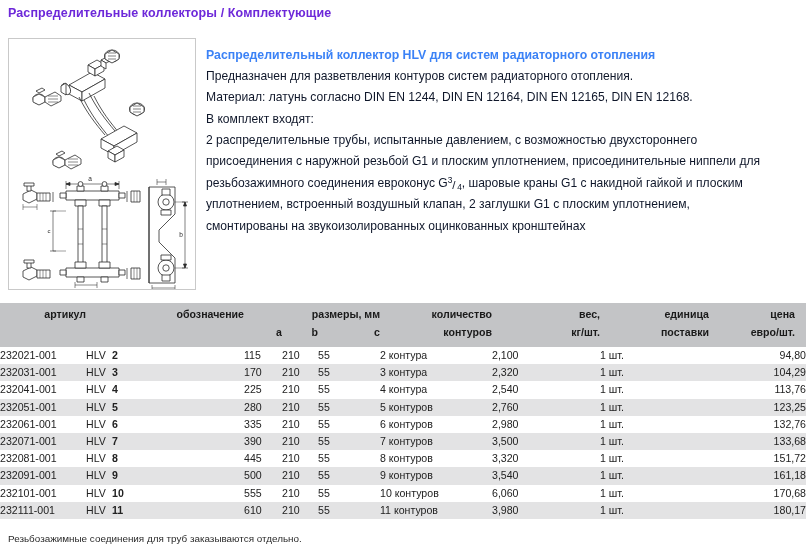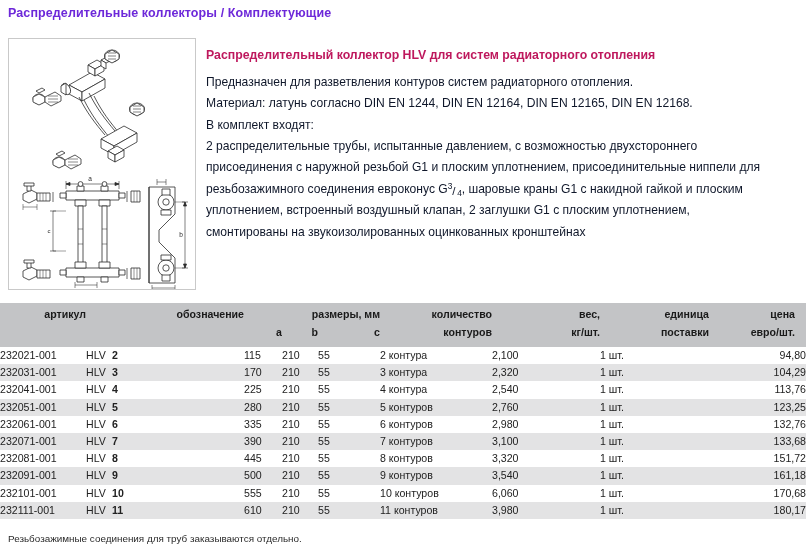--- a/index.html
+++ b/index.html
@@ -45,22 +45,22 @@
   
   #product-info {
     position: absolute;
     left: 206px;
     top: 48px;
     width: 596px;
   }
   #product-title {
     font-size: 12.3px;
     font-weight: bold;
-    color: #be185d;
-    margin: 0 0 9px 0;
+    color: #3b82f6;
+    margin: 0 0 3px 0;
     line-height: 1.2;
     white-space: nowrap;
   }
   .desc-line {
     font-size: 12.1px;
     color: #0f172a;
     line-height: 21.4px;
     white-space: nowrap;
   }
   .frac {
@@ -433,21 +433,21 @@
         <td class="pad-l">1 шт.</td>
         <td class="right">132,76</td>
       </tr>
       <tr class="alt">
         <td class="pad-l">232071-001</td>
         <td class="pad-l"><span class="desig-name">HLV</span><span class="desig-num">7</span></td>
         <td class="pad-l">390</td>
         <td class="pad-l">210</td>
         <td class="pad-l">55</td>
         <td class="pad-l">7 контуров</td>
-        <td class="pad-l">3,100</td>
+        <td class="pad-l">3,500</td>
         <td class="pad-l">1 шт.</td>
         <td class="right">133,68</td>
       </tr>
       <tr>
         <td class="pad-l">232081-001</td>
         <td class="pad-l"><span class="desig-name">HLV</span><span class="desig-num">8</span></td>
         <td class="pad-l">445</td>
         <td class="pad-l">210</td>
         <td class="pad-l">55</td>
         <td class="pad-l">8 контуров</td>

